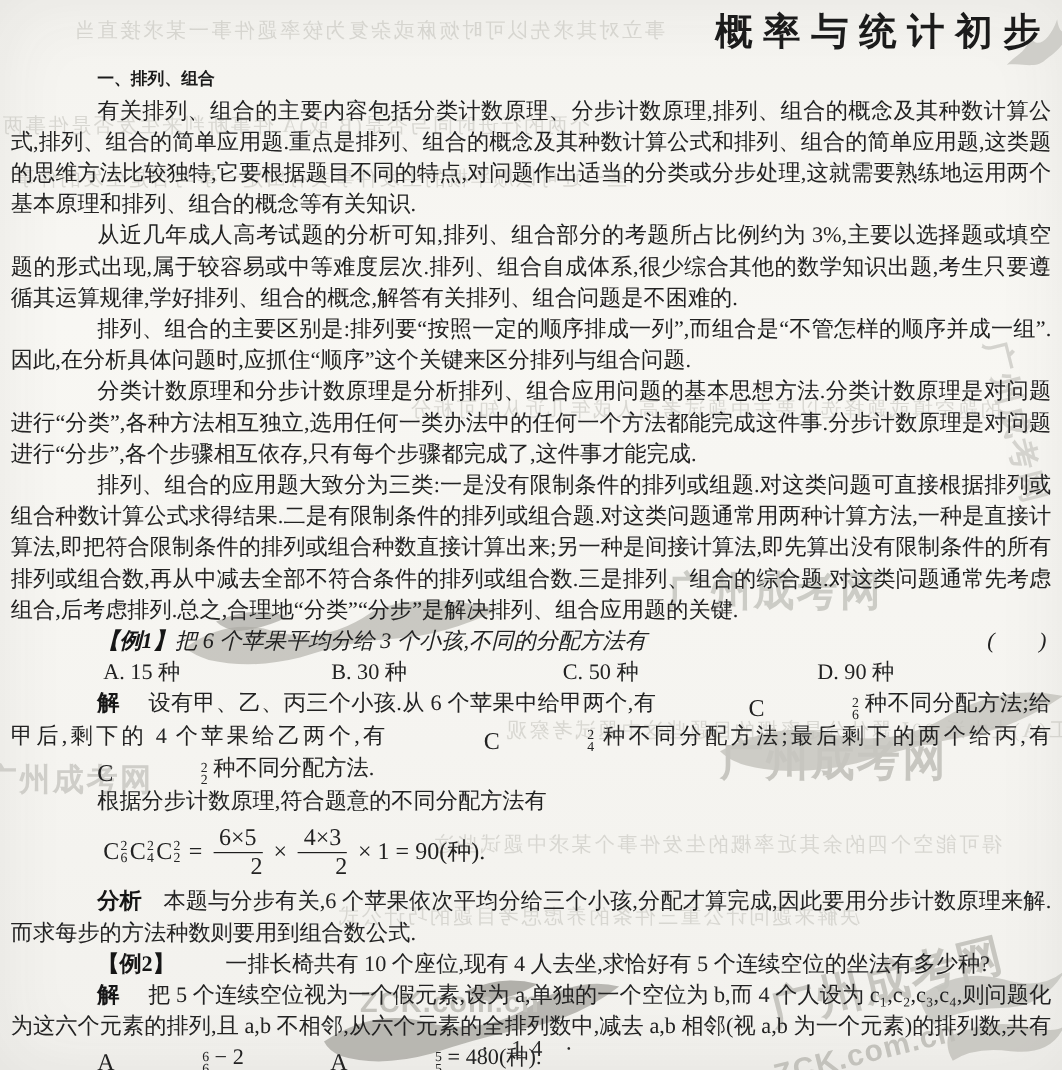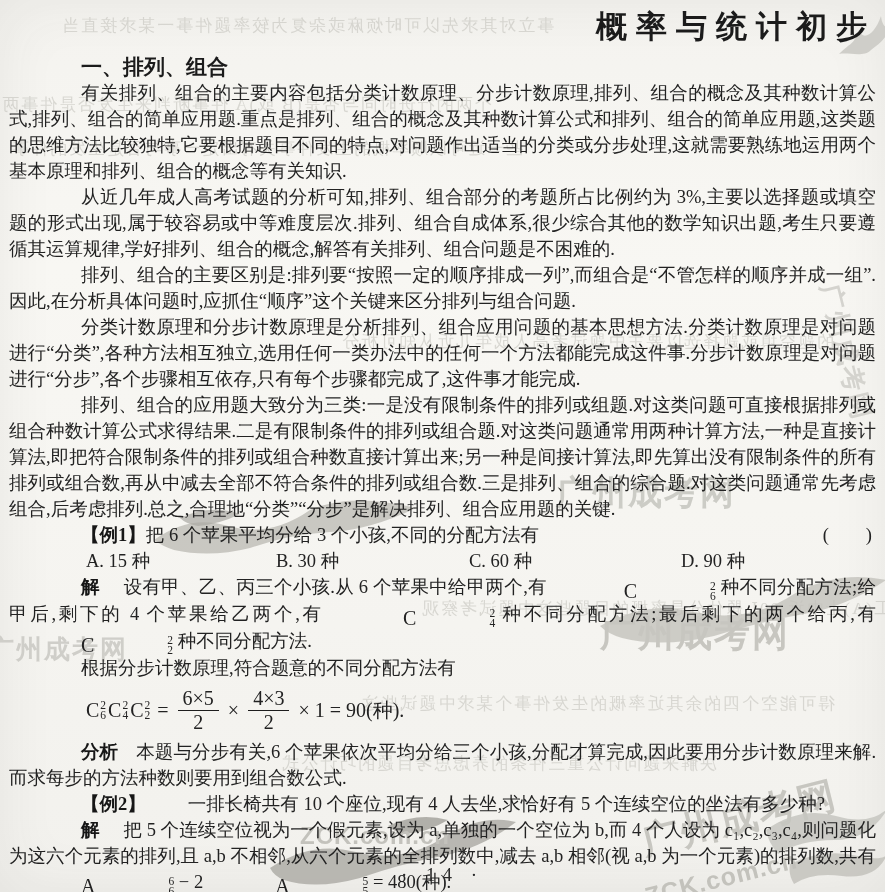--- a/index.html
+++ b/index.html
@@ -45,49 +45,49 @@
     text-align:justify;
   }
   .title{
     margin:2px 0 8px 0;
     text-align:right;
     font-size:31px;line-height:38px;
     font-weight:900;letter-spacing:9px;
     color:#1b1b1b;
   }
   .section-heading{
-    font-weight:700;font-size:21px;line-height:26px;
+    font-weight:700;font-size:14px;line-height:26px;
     padding-left:72px;color:#1b1b1b;
   }
   p.body{margin:0;text-indent:72px;}
   p.noindent{margin:0;text-indent:72px;}
   .ex-label,.sol-label,.ana-label{font-weight:700;color:#161616;}
   .sol-label{margin-right:24px;}
   .ana-label{margin-right:18px;}
   .ex2-gap{margin-right:42px;}
-  .q-line{display:flex;margin:0;}
+  .q-line{display:flex;margin:0;font-style:italic;}
   .q-indent{width:72px;flex:0 0 auto;}
   .q-text{flex:1 1 auto;}
   .brackets{white-space:pre;flex:0 0 auto;padding-right:4px;}
   .options-row{
     display:grid;grid-template-columns:190px 193px 212px auto;
     margin-left:77px;
   }
   
   .mterm{display:inline-flex;align-items:center;vertical-align:-5px;line-height:20px;}
   .mbase{font-size:20px;line-height:20px;}
   .mstack{display:inline-flex;flex-direction:column;align-items:flex-start;margin-left:1px;}
   .msup,.msub{font-size:11.5px;line-height:10px;display:block;}
   .formula-line{
     display:flex;align-items:center;gap:7px;
     margin:6px 0 6px 77px;
     font-size:20px;line-height:24px;
   }
   .cgroup{display:inline-flex;gap:2px;align-items:center;}
-  .frac{display:inline-flex;flex-direction:column;align-items:center;margin:0 2px;}
+  .frac{display:inline-flex;flex-direction:column;align-items:flex-end;margin:0 2px;}
   .fr-num{padding:0 5px 1px 5px;border-bottom:1.7px solid #1d1d1d;line-height:22px;}
   .fr-den{line-height:22px;}
   .footer{
     position:absolute;left:0;right:0;bottom:6px;z-index:2;
     text-align:center;font-size:19px;letter-spacing:7px;color:#2a2a2a;
   }
 </style>
 </head>
 <body>
 
@@ -166,21 +166,21 @@
 
     <div class="q-line">
       <span class="q-indent"></span>
       <span class="q-text"><span class="ex-label">【例1】</span><span>把 6 个苹果平均分给 3 个小孩,不同的分配方法有</span></span>
       <span class="brackets">(        )</span>
     </div>
 
     <div class="options-row">
       <span>A. 15 种</span>
       <span>B. 30 种</span>
-      <span>C. 60 种</span>
+      <span>C. 50 种</span>
       <span>D. 90 种</span>
     </div>
 
     <p class="body">
       <span class="sol-label">解</span><span>设有甲、乙、丙三个小孩.从 6 个苹果中给甲两个,有 </span><span class="mterm">
           <span class="mbase">C</span>
           <span class="mstack">
             <span class="msup">2</span>
             <span class="msub">6</span>
           </span>

